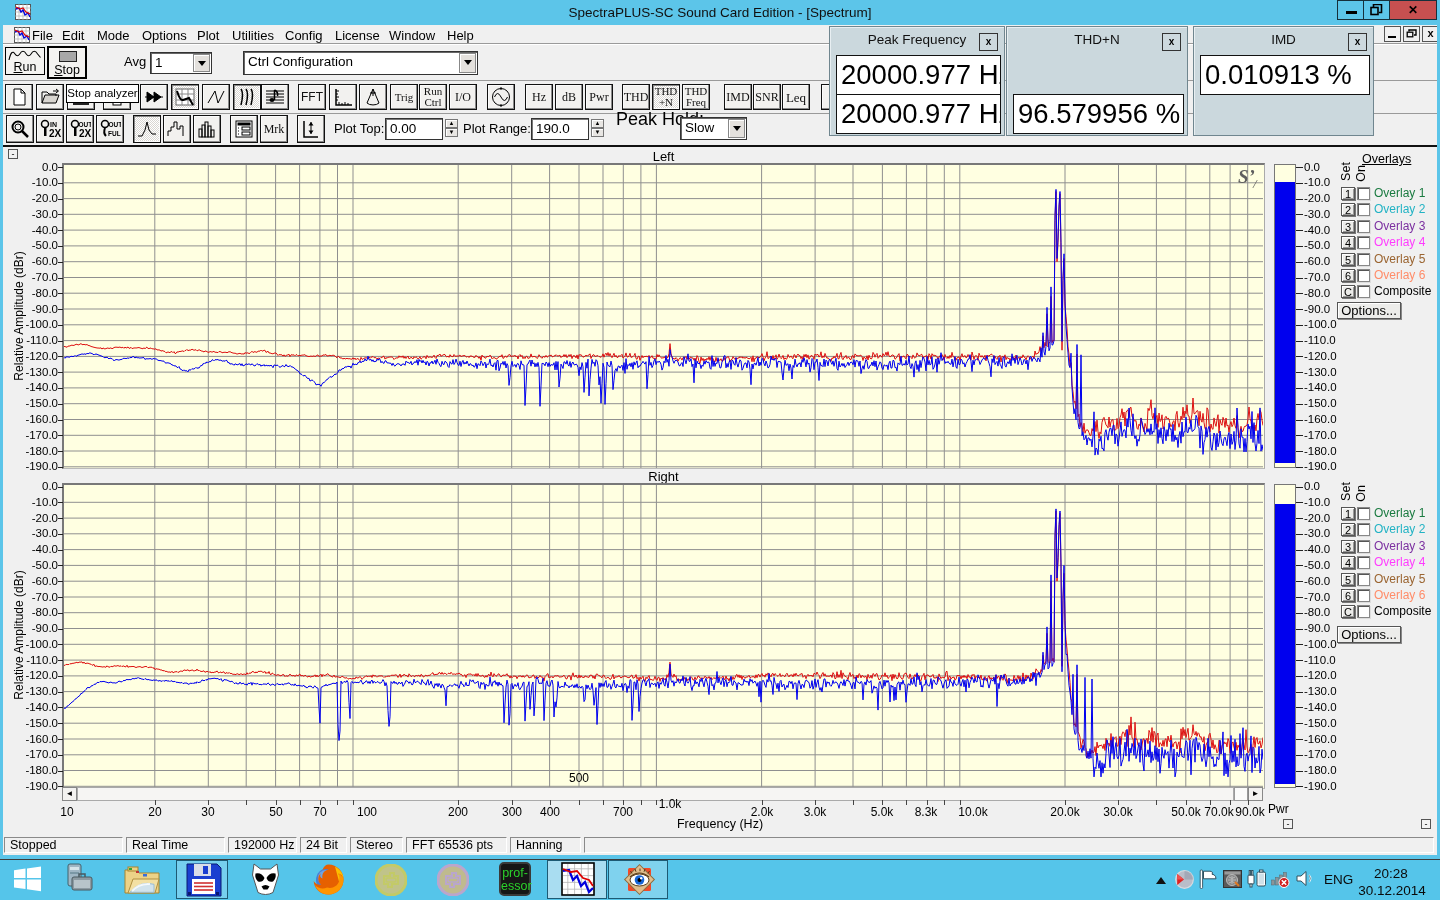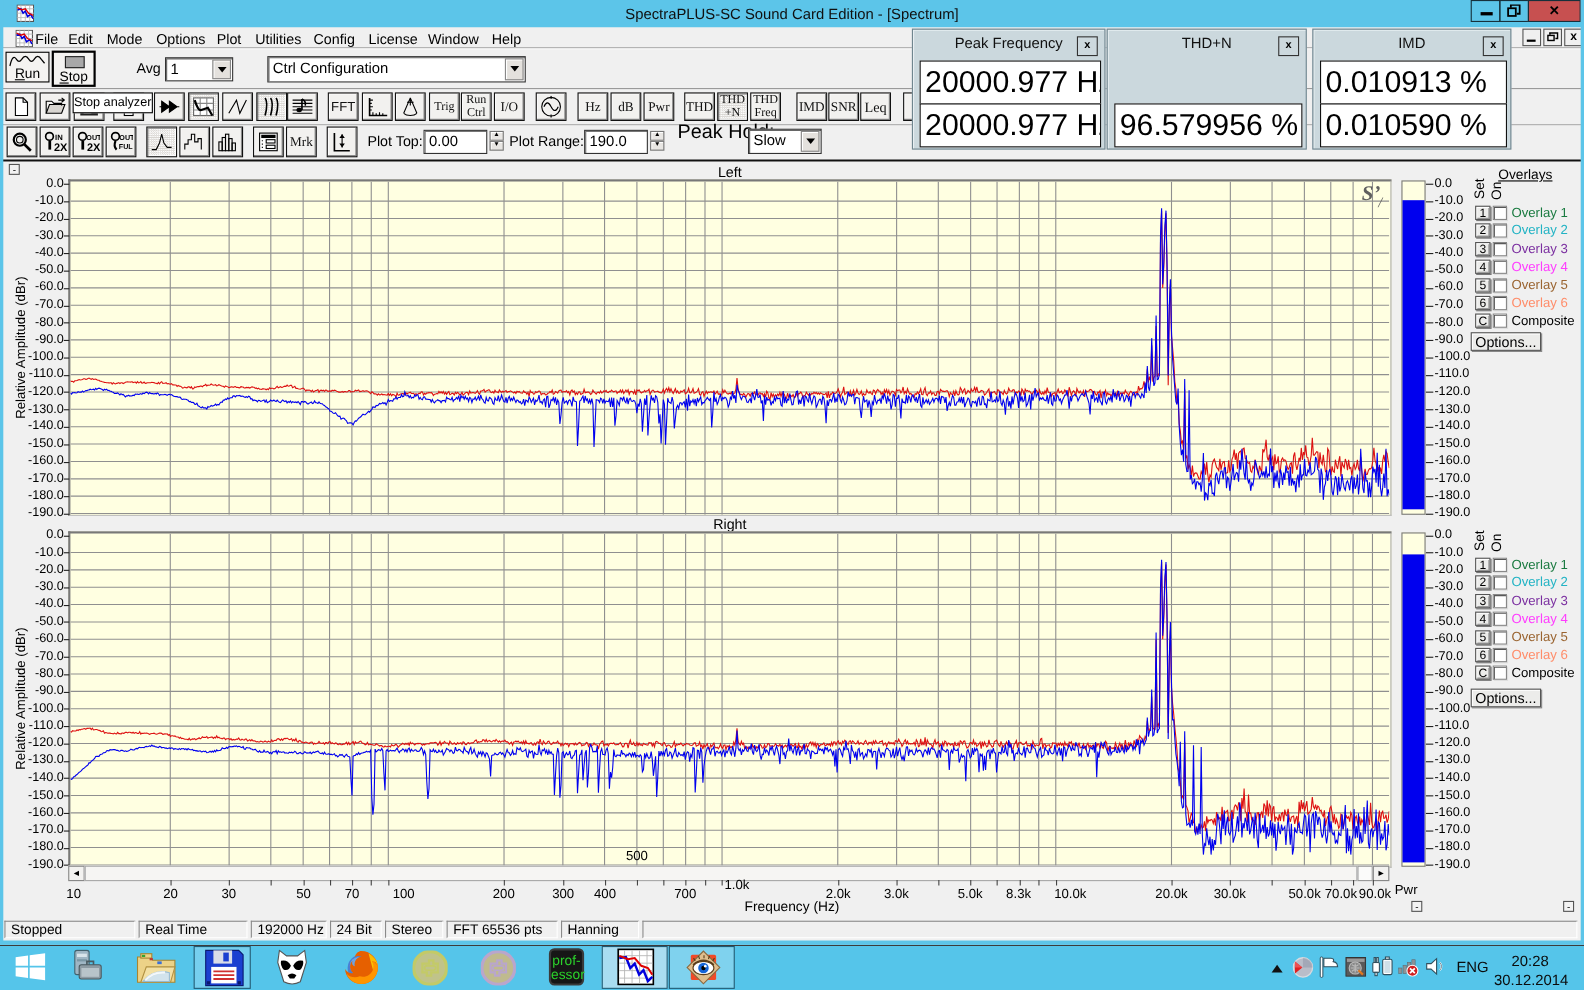--- a/index.html
+++ b/index.html
@@ -878,13 +878,12 @@
   </div>
 <div class="panel" style="left:1006px;top:26px;width:182px;height:110px;z-index:50">
     <div class="cap">THD+N</div>
     <div class="xbtn" style="left:155px">x</div>
     <div class="val" style="left:6px;top:67px;width:171px;height:40px">96.579956 %</div>
   </div>
 <div class="panel" style="left:1193px;top:26px;width:181px;height:110px;z-index:50">
     <div class="cap">IMD</div>
     <div class="xbtn" style="left:154px">x</div>
     <div class="val" style="left:6px;top:28px;width:170px;height:40px">0.010913 %</div>
-    <div class="val" style="left:6px;top:67px;width:170px;height:40px">0.010590 %</div>
   </div>
 </body></html>

